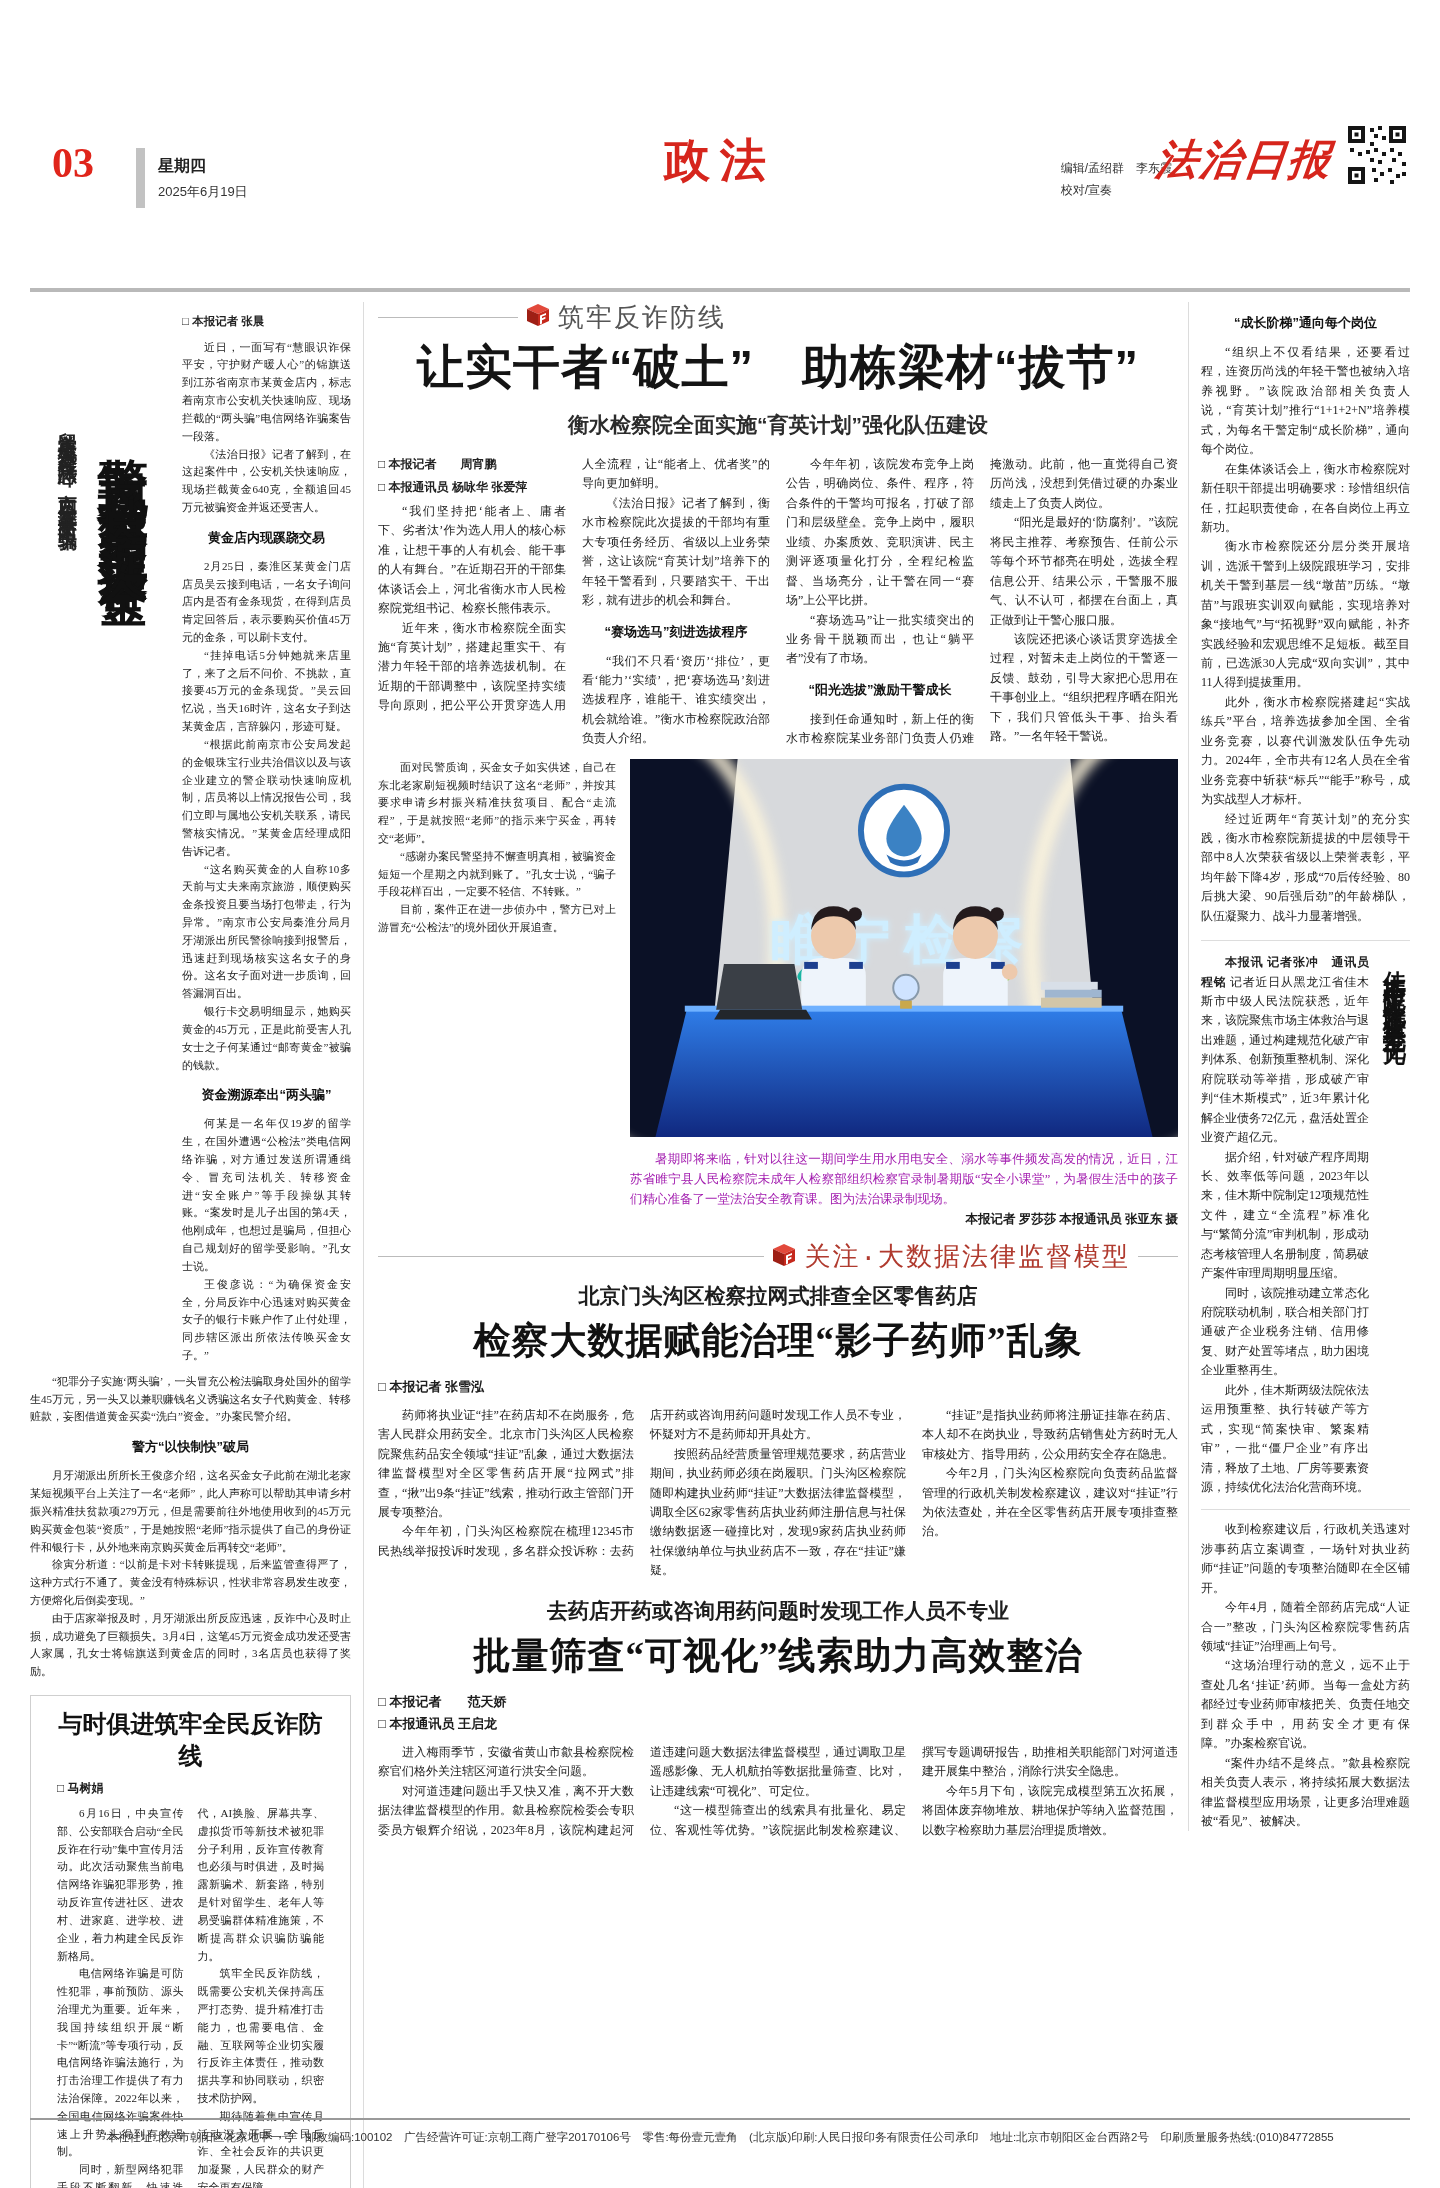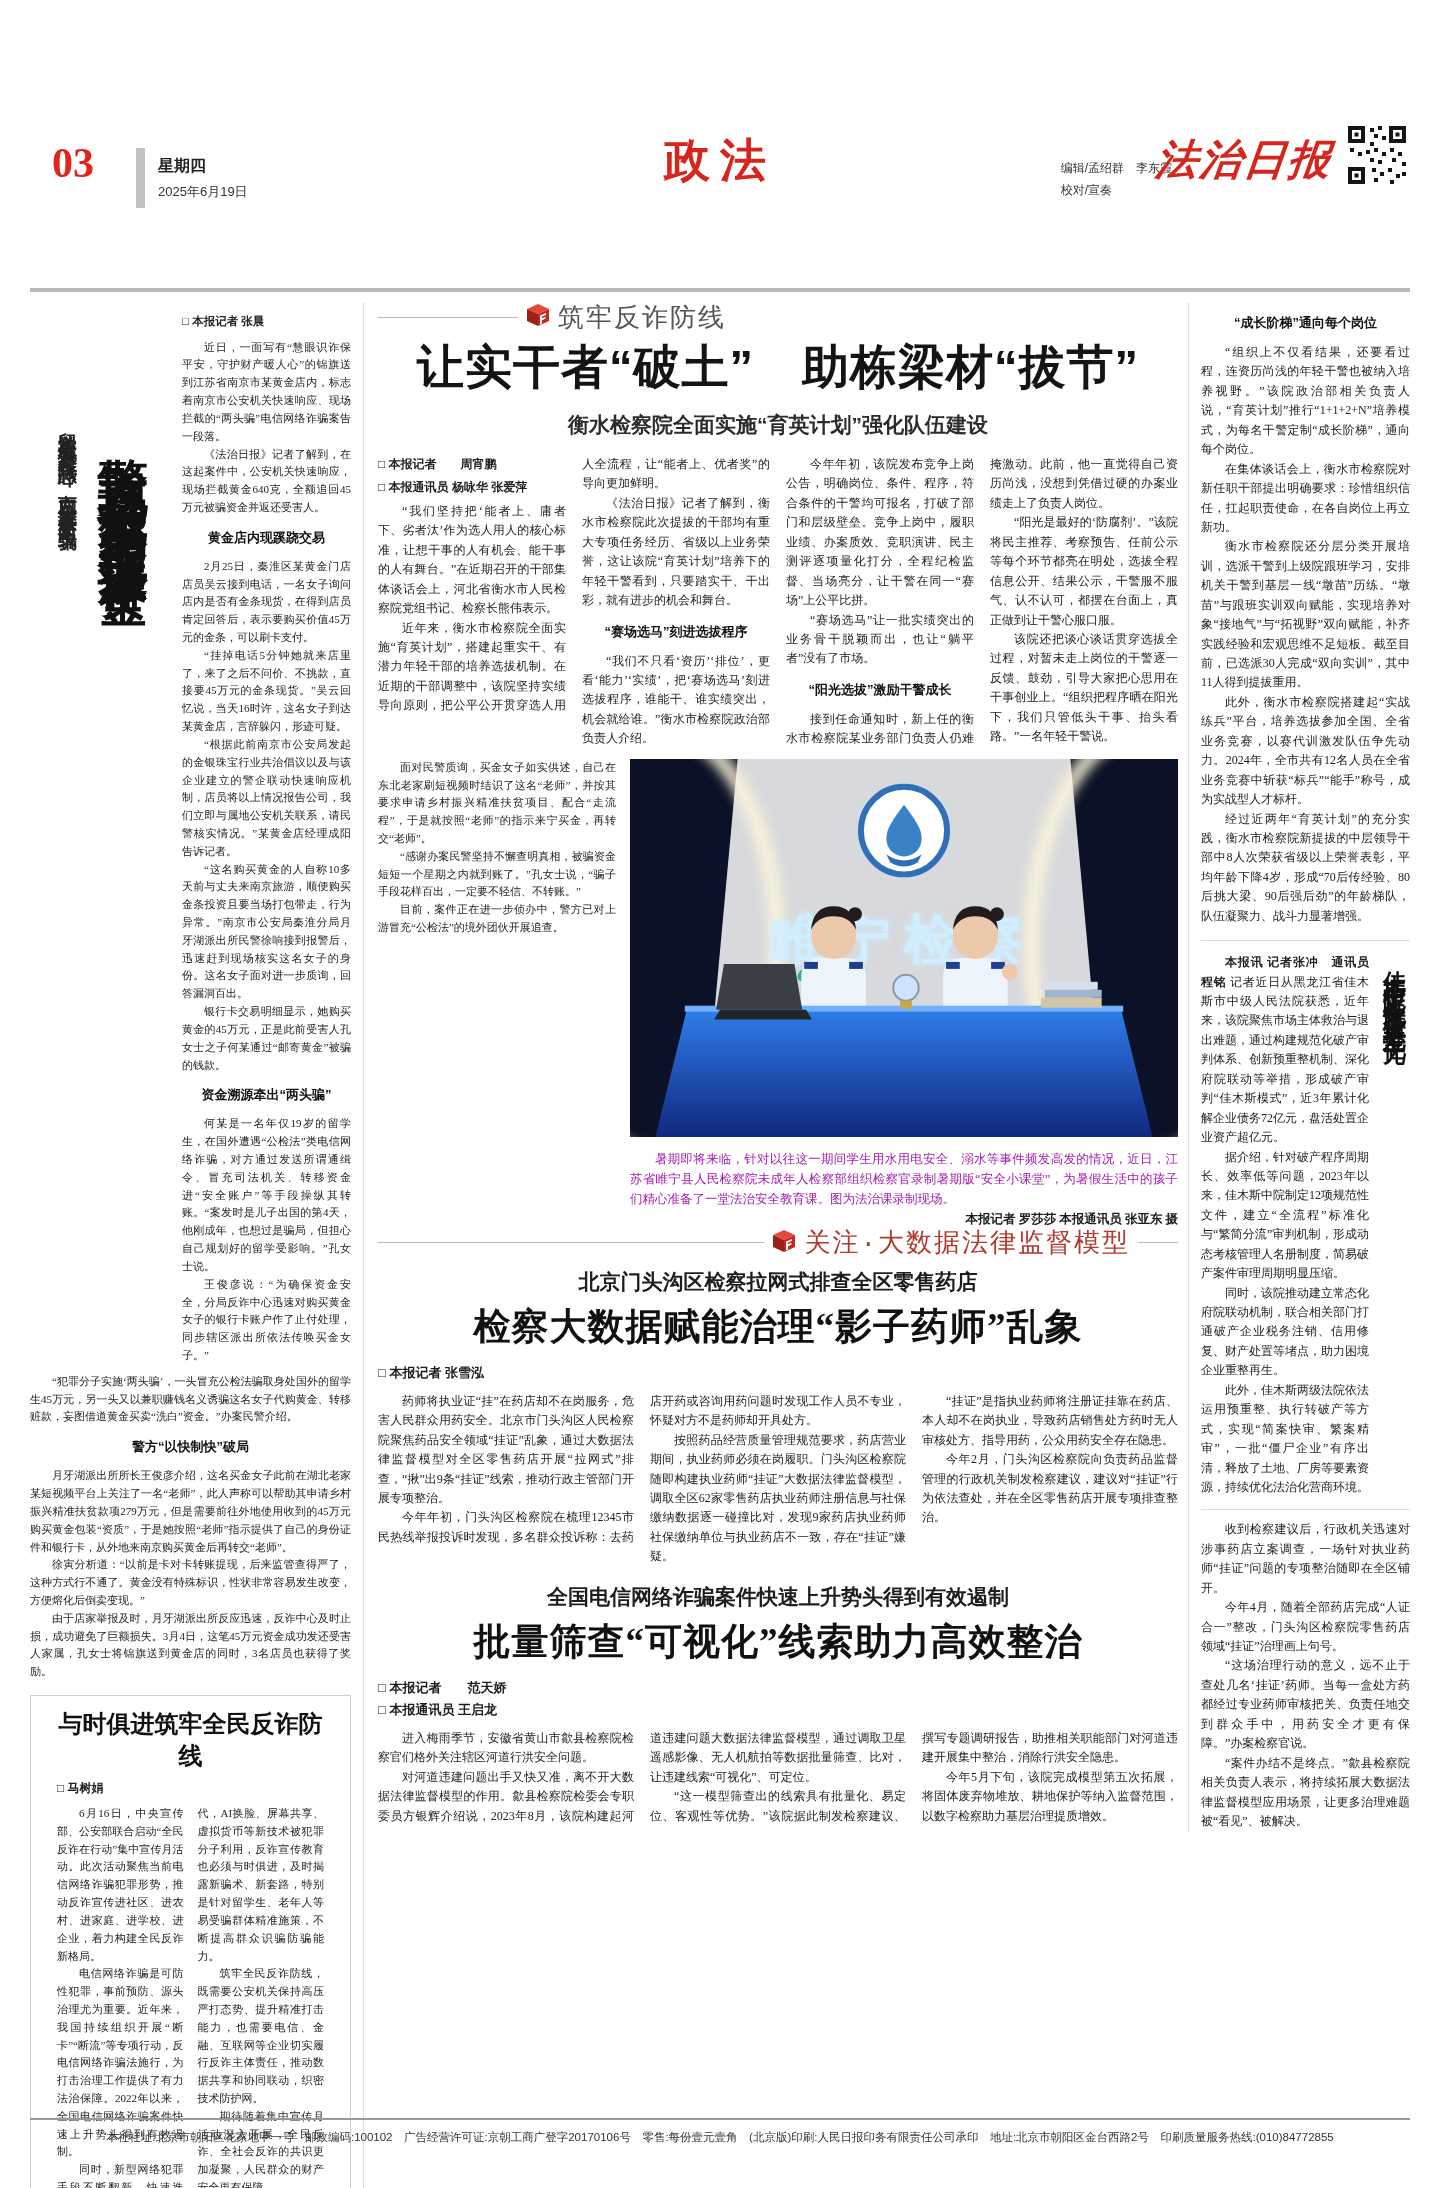--- a/index.html
+++ b/index.html
@@ -285,21 +285,21 @@
             <rect x="424" y="232" width="58" height="8" fill="#9fb6d0"></rect>
             <rect x="420" y="240" width="62" height="10" fill="#d2c6a8"></rect>
         </svg>
         <div class="caption">
             <p>暑期即将来临，针对以往这一期间学生用水用电安全、溺水等事件频发高发的情况，近日，江苏省睢宁县人民检察院未成年人检察部组织检察官录制暑期版“安全小课堂”，为暑假生活中的孩子们精心准备了一堂法治安全教育课。图为法治课录制现场。</p>
           </div>
         <div class="credit">本报记者 罗莎莎 本报通讯员 张亚东 摄</div>
       </div>
     </div>
 
-    <div class="tagrow" style="">
+    <div class="tagrow" style="margin-top:14px">
       <div class="rule" style="flex:1"></div>
       <span>
         <svg width="24" height="24" viewBox="0 0 24 24" aria-hidden="true">
           <polygon points="12,1 23,6 12,11 1,6" fill="#e2493b"></polygon>
           <polygon points="1,6 12,11 12,23 1,18" fill="#9e1f15"></polygon>
           <polygon points="23,6 12,11 12,23 23,18" fill="#c5281c"></polygon>
           <path d="M14 12.5l6-2.6v2l-4 1.7v1.6l3.4-1.4v2l-3.4 1.4v3.3l-2 .9z" fill="#fff"></path>
         </svg>
       </span>
       <span class="tag-label red">关注·大数据法律监督模型</span>
@@ -313,21 +313,21 @@
       <div class="cols3 bodytext12">
           <p>药师将执业证“挂”在药店却不在岗服务，危害人民群众用药安全。北京市门头沟区人民检察院聚焦药品安全领域“挂证”乱象，通过大数据法律监督模型对全区零售药店开展“拉网式”排查，“揪”出9条“挂证”线索，推动行政主管部门开展专项整治。</p>
           <p>今年年初，门头沟区检察院在梳理12345市民热线举报投诉时发现，多名群众投诉称：去药店开药或咨询用药问题时发现工作人员不专业，怀疑对方不是药师却开具处方。</p>
           <p>按照药品经营质量管理规范要求，药店营业期间，执业药师必须在岗履职。门头沟区检察院随即构建执业药师“挂证”大数据法律监督模型，调取全区62家零售药店执业药师注册信息与社保缴纳数据逐一碰撞比对，发现9家药店执业药师社保缴纳单位与执业药店不一致，存在“挂证”嫌疑。</p>
           <p>“挂证”是指执业药师将注册证挂靠在药店、本人却不在岗执业，导致药店销售处方药时无人审核处方、指导用药，公众用药安全存在隐患。</p>
           <p>今年2月，门头沟区检察院向负责药品监督管理的行政机关制发检察建议，建议对“挂证”行为依法查处，并在全区零售药店开展专项排查整治。</p>
         </div>
     </div>
 
     <div style="margin-top:16px">
-      <div class="kicker">全国电信网络诈骗案件快速上升势头得到有效遏制</div>
+      <div class="kicker">去药店开药或咨询用药问题时发现工作人员不专业</div>
       <div class="sub-headline">批量筛查“可视化”线索助力高效整治</div>
       <div class="art-byline">
         <div>□ 本报记者　　范天娇</div>
         <div>□ 本报通讯员 王启龙</div>
       </div>
       <div class="cols3 bodytext12">
           <p>进入梅雨季节，安徽省黄山市歙县检察院检察官们格外关注辖区河道行洪安全问题。</p>
           <p>对河道违建问题出手又快又准，离不开大数据法律监督模型的作用。歙县检察院检委会专职委员方银辉介绍说，2023年8月，该院构建起河道违建问题大数据法律监督模型，通过调取卫星遥感影像、无人机航拍等数据批量筛查、比对，让违建线索“可视化”、可定位。</p>
           <p>“这一模型筛查出的线索具有批量化、易定位、客观性等优势。”该院据此制发检察建议、撰写专题调研报告，助推相关职能部门对河道违建开展集中整治，消除行洪安全隐患。</p>
           <p>今年5月下旬，该院完成模型第五次拓展，将固体废弃物堆放、耕地保护等纳入监督范围，以数字检察助力基层治理提质增效。</p>

